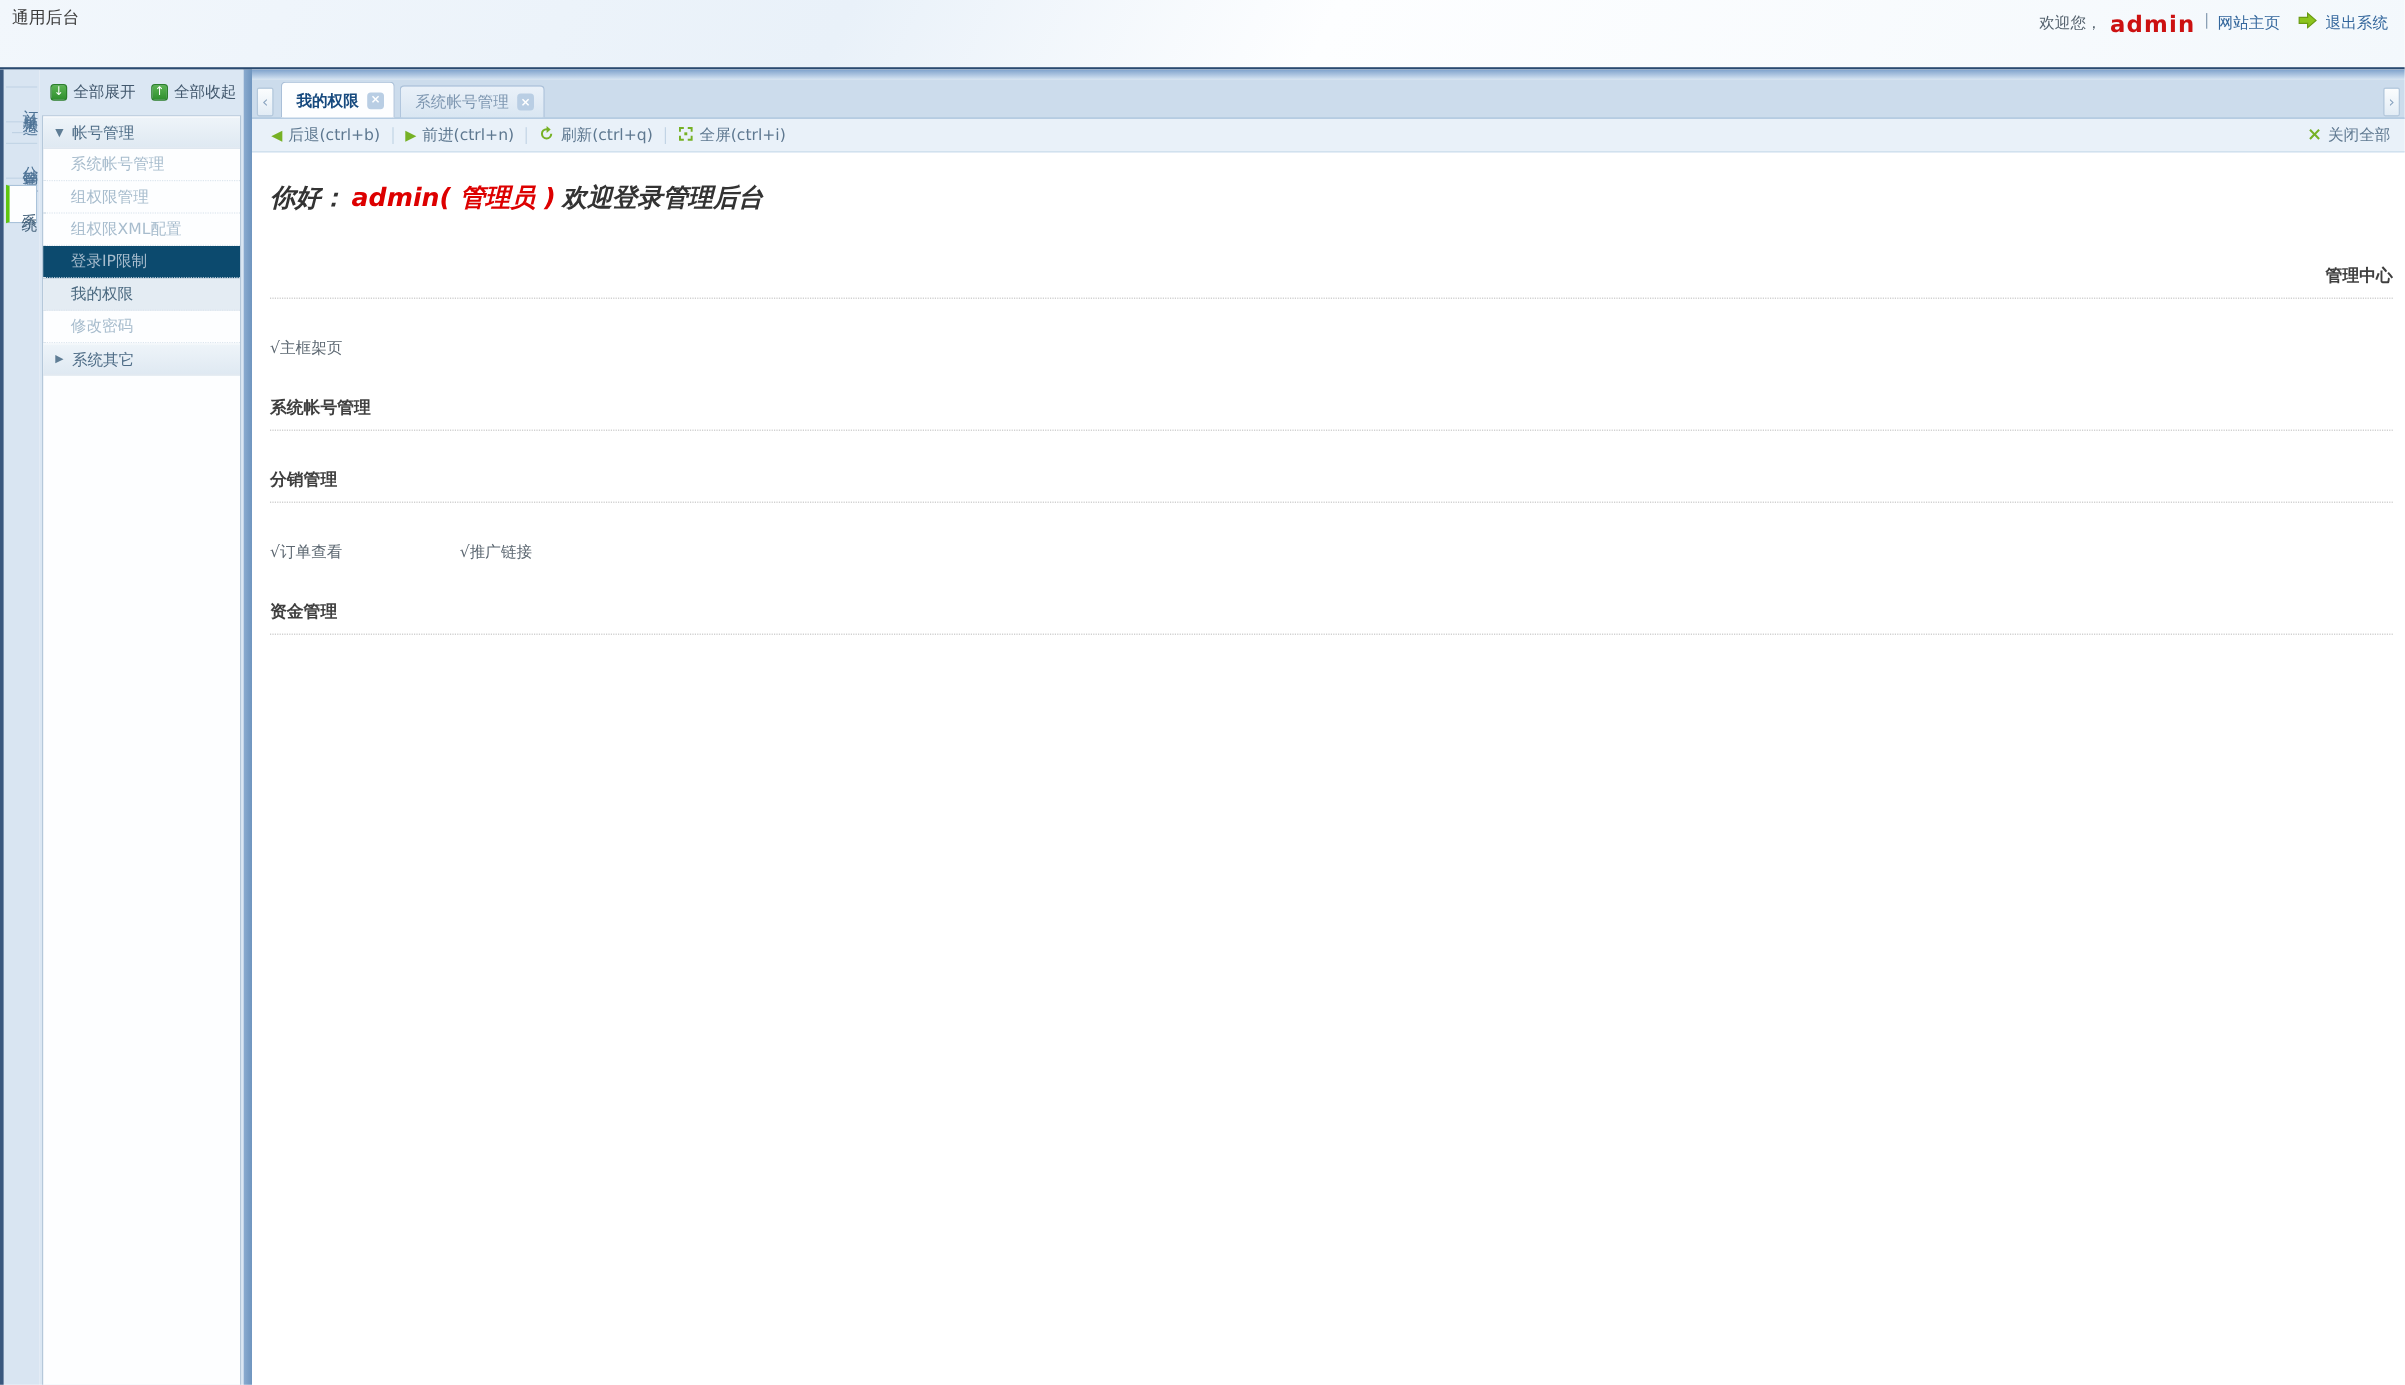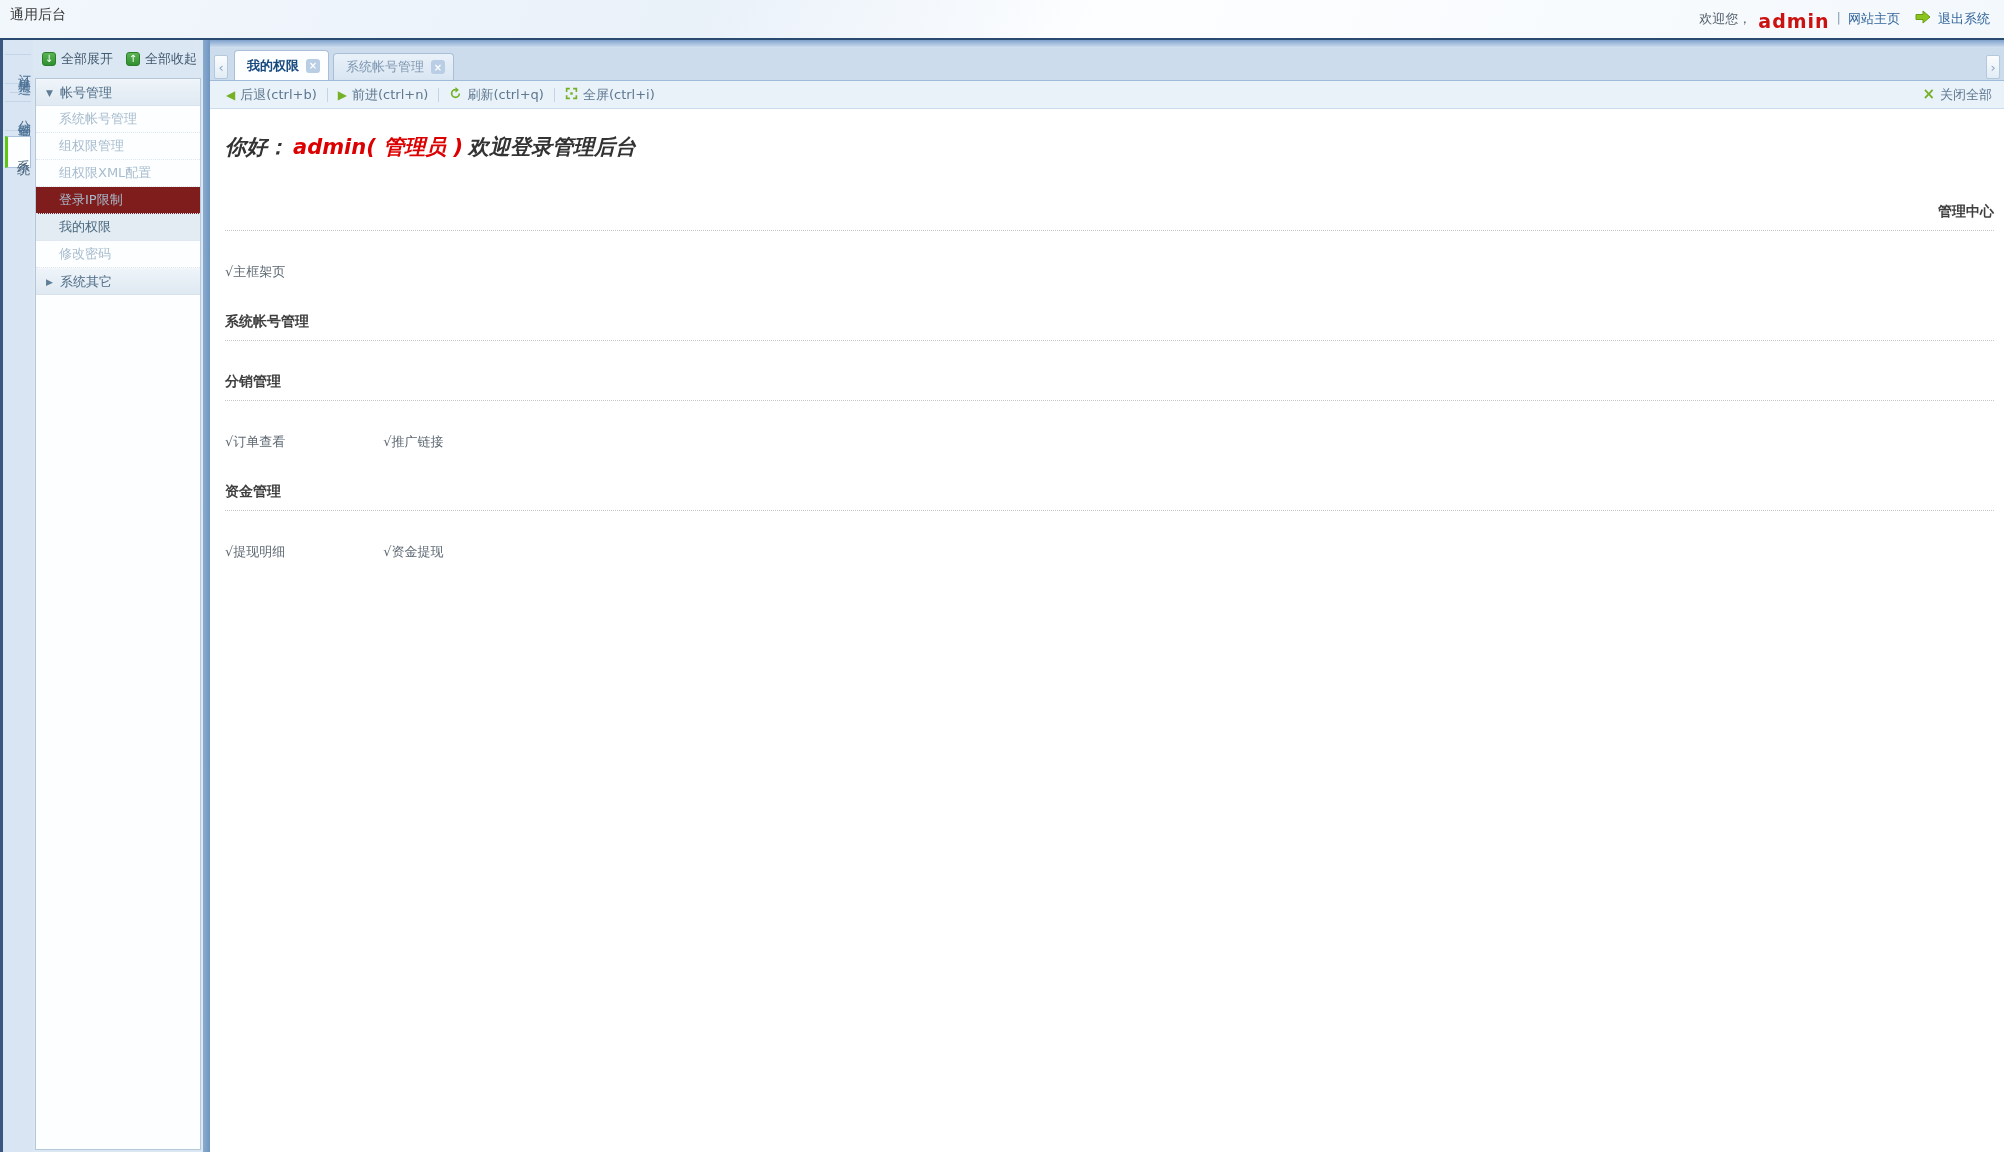--- a/index.html
+++ b/index.html
@@ -1,20 +1,20 @@
 <!DOCTYPE html>
 <html><head>
 <meta charset="utf-8">
 <style>
   * { box-sizing: border-box; margin: 0; padding: 0; }
   html,body { width:2004px; height:1154px; overflow:hidden; }
   body { font-family:"DejaVu Sans","Liberation Sans",sans-serif; background:#fff; font-size:13px; }
 
   
-  .header { height:40px; border-bottom:2px solid #2a4a70;
+  .header { height:58px; border-bottom:2px solid #2a4a70;
     background:linear-gradient(115deg,#f2f7fc 0%,#e9f1f9 35%,#fdfeff 55%,#f3f8fc 100%);
     display:flex; justify-content:space-between; }
   .header-title { padding:6px 0 0 10px; font-size:14px; color:#3a3a3a; }
   .header-right { display:flex; align-items:flex-start; gap:7px; padding:10px 14px 0 0; color:#55626e; }
   .uname { color:#cc1111; font-weight:bold; font-size:19px; letter-spacing:1px; }
   .hsep { color:#8ba0b5; }
   .hlink { color:#33669c; text-decoration:none; cursor:pointer; }
   .logout-icon { display:inline-flex; margin-left:8px; }
 
   
@@ -38,21 +38,21 @@
   .gsq { width:14px; height:14px; border-radius:3px; background:linear-gradient(#5cb453,#2f8f2f);
     border:1px solid #2b7e2b; color:#fff; font-size:10px; line-height:12px; text-align:center;
     display:inline-flex; align-items:center; justify-content:center; }
   .tree { flex:1; background:#fdfeff; border:1px solid #b5c8da; margin:0 2px 2px 2px; }
   .tgroup { height:27px; display:flex; align-items:center; gap:7px; padding-left:10px; color:#4e6c86;
     background:linear-gradient(#eef4f9,#dfe9f2); border-top:1px solid #f3f7fb;
     border-bottom:1px solid #d7e2ec; cursor:pointer; }
   .tcaret { font-size:9px; color:#5f7d95; }
   .titem { height:27px; display:flex; align-items:center; padding-left:23px; color:#a7bccd;
     border-bottom:1px dotted #dde6ee; cursor:pointer; }
-  .titem.shaded { background:#7f1d1d; }
+  .titem.shaded { background:#0c4a6e; }
   .titem.selected { background:#e4ecf3; color:#4a687f; }
 
   
   .splitter { width:7px; background:linear-gradient(90deg,#8aabcf,#6f95bf); cursor:col-resize; flex-shrink:0; }
 
   
   .main { flex:1; display:flex; flex-direction:column; background:#fff; min-width:0; }
   .shine { height:8px; background:linear-gradient(#7fa2cc,#d3e2f1); }
   .tabstrip { height:33px; background:#ccdcec; display:flex; align-items:flex-end;
     padding:0 4px; border-bottom:1px solid #9fbbd8; }
@@ -213,19 +213,15 @@
 
       <div class="section-title">分销管理</div>
       <hr class="dotted">
       <div class="perm-row">
         <span class="perm">√订单查看</span>
         <span class="perm">√推广链接</span>
       </div>
 
       <div class="section-title">资金管理</div>
       <hr class="dotted">
-      <div class="perm-row">
-        <span class="perm">√提现明细</span>
-        <span class="perm">√资金提现</span>
-      </div>
     </div>
   </div>
 </div>
 
 </body></html>

